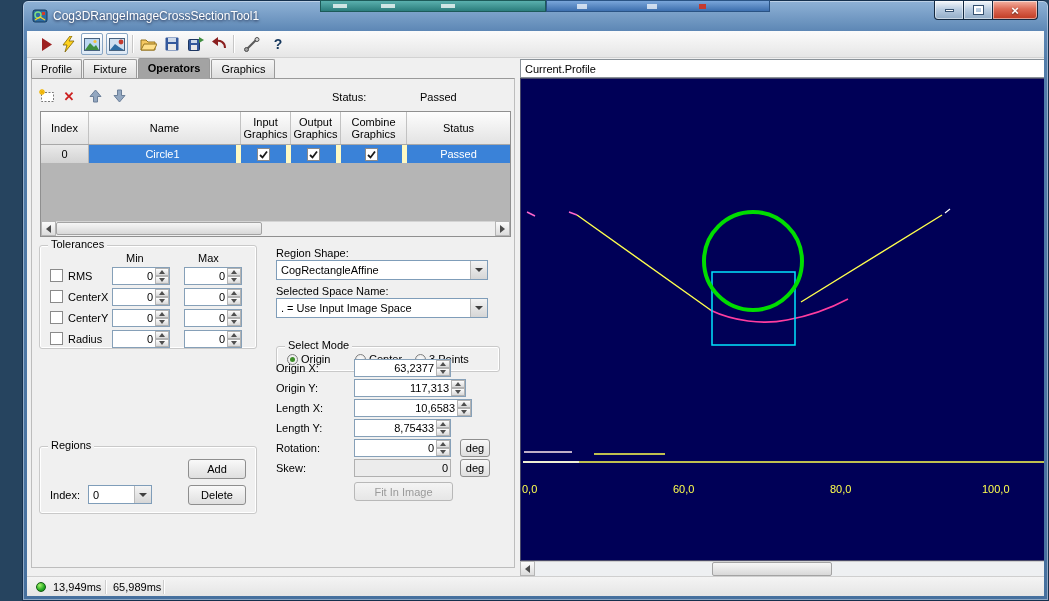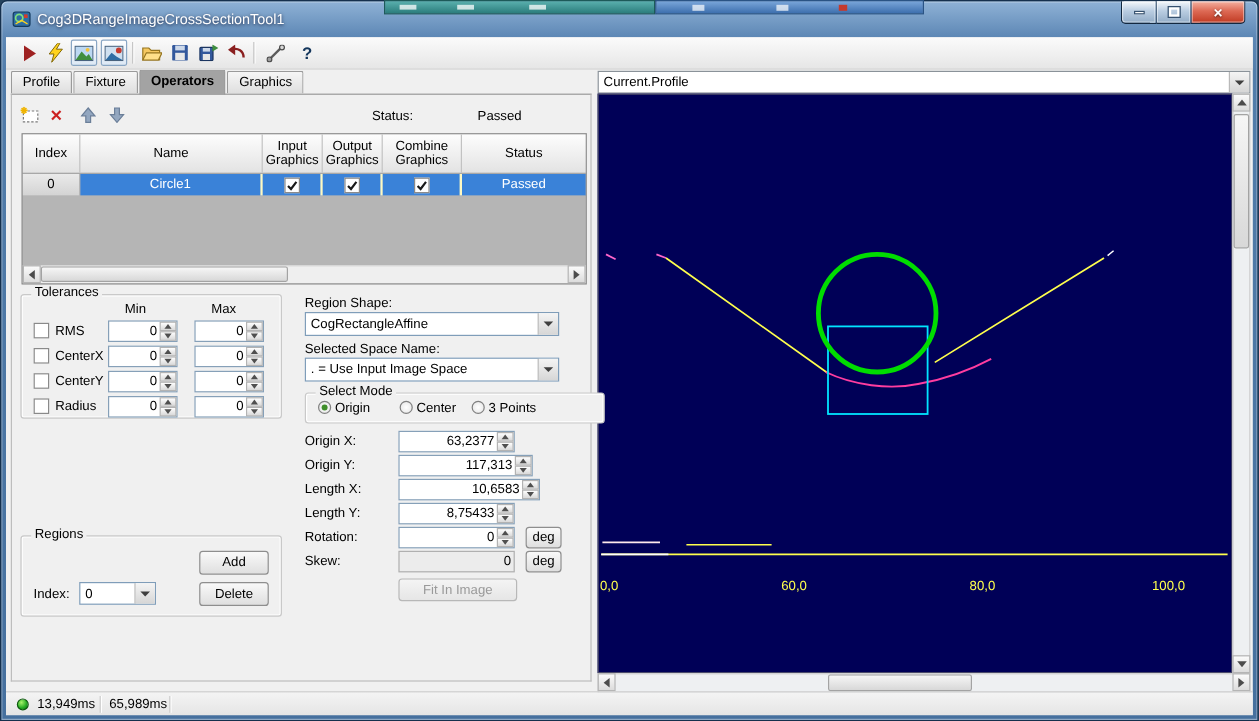--- a/index.html
+++ b/index.html
@@ -9,21 +9,21 @@
 
   
   .frag{position:absolute;top:0;height:12px;z-index:30;}
   .frag-teal{left:320px;width:226px;background:linear-gradient(#5ab0ae,#2b7d7c);border:1px solid #1d5a59;}
   .frag-teal i{position:absolute;top:3px;width:14px;height:4px;background:rgba(255,255,255,.75);}
   .frag-blue{left:546px;width:224px;background:linear-gradient(#7aa6da,#3d6fae);border:1px solid #2a5384;}
   .frag-blue i{position:absolute;top:3px;width:10px;height:5px;background:rgba(255,255,255,.7);}
   .frag-blue .red{background:#c53a2e;width:7px;}
 
   
-  .window{position:absolute;inset:0;border-radius:6px 6px 0 0;background:linear-gradient(#8fb2d6,#5d87b5 30px,#527daa 60px,#46709e);box-shadow:inset 0 0 0 1px rgba(255,255,255,.4);border:1px solid #15304d;}
+  .window{position:absolute;inset:0;border-radius:6px 6px 0 0;background:linear-gradient(#8fb2d6,#5d87b5 30px,#527daa 60px,#46709e);box-shadow:inset 0 0 0 1px rgba(255,255,255,.4);border:1px solid #15304d;margin-left:22px;}
   .titlebar{position:absolute;left:0;top:0;right:0;height:30px;}
   .title-text{position:absolute;left:30px;top:8px;color:#fff;font-size:12px;text-shadow:0 1px 3px rgba(0,0,30,.8);white-space:nowrap;}
   .app-icon{position:absolute;left:9px;top:7px;width:16px;height:16px;}
   .winbtns{position:absolute;right:10px;top:0;display:flex;}
   .wbtn{height:19px;border:1px solid #13283f;border-top:none;display:flex;align-items:center;justify-content:center;background:linear-gradient(rgba(255,255,255,.9),rgba(205,218,232,.75) 45%,rgba(160,180,200,.7));box-shadow:inset 0 0 0 1px rgba(255,255,255,.5);}
   .wbtn.min{width:30px;border-radius:0 0 0 4px;}
   .wbtn.max{width:28px;border-left:none;border-right:none;}
   .wbtn.close{width:46px;border-radius:0 0 4px 0;background:linear-gradient(#f4b3a3,#dd6a55 45%,#c03a22);color:#fff;font-weight:bold;font-size:13px;text-shadow:0 1px 2px rgba(0,0,0,.6);}
   .minbar{width:9px;height:3px;background:#fff;border:1px solid #35506e;}
   .maxbox{width:9px;height:8px;border:2px solid #fff;outline:1px solid #35506e;}
@@ -45,21 +45,21 @@
   
   .lpanel{position:absolute;left:4px;top:47px;width:484px;height:490px;background:#f0f0f0;border:1px solid #bdbdbd;border-top:1px solid #9a9a9a;z-index:2;}
   .opbar-icon{position:absolute;top:8px;width:18px;height:18px;display:flex;align-items:center;justify-content:center;}
   .status-lbl{position:absolute;top:12px;}
 
   
   .grid{position:absolute;left:8px;top:32px;width:471px;height:126px;border:1px solid #8f8f8f;background:#b5b5b5;display:flex;flex-direction:column;}
   .grid-head{display:flex;height:33px;background:linear-gradient(#fdfdfd,#e3e3e3);border-bottom:1px solid #a8a8a8;}
   .gh{border-right:1px solid #c2c2c2;display:flex;align-items:center;justify-content:center;text-align:center;line-height:12px;padding:0 2px;}
   .grid-row{display:flex;height:18px;}
-  .gc{display:flex;align-items:center;justify-content:center;border-right:2px solid #fef9c3;background:#3a82d8;color:#fff;}
+  .gc{display:flex;align-items:center;justify-content:center;border-right:5px solid #fef9c3;background:#3a82d8;color:#fff;}
   .gc.idx{background:linear-gradient(#eaeaea,#d3d3d3);border-right:1px solid #b5b5b5;color:#000;}
   .grid-fill{flex:1;background:#b5b5b5;}
   .gridscroll{position:relative;height:15px;background:#efefef;border-top:1px solid #d4d4d4;}
   .sbtn{position:absolute;width:15px;height:15px;background:linear-gradient(#fbfbfb,#dcdcdc);border:1px solid #b5b5b5;display:flex;align-items:center;justify-content:center;}
   .tri-l{border-top:4px solid transparent;border-bottom:4px solid transparent;border-right:5px solid #4c4c4c;}
   .tri-r{border-top:4px solid transparent;border-bottom:4px solid transparent;border-left:5px solid #4c4c4c;}
   .tri-u{border-left:4px solid transparent;border-right:4px solid transparent;border-bottom:5px solid #4c4c4c;}
   .tri-d{border-left:4px solid transparent;border-right:4px solid transparent;border-top:5px solid #4c4c4c;}
   .thumb{position:absolute;background:linear-gradient(#f6f6f6,#d8d8d8);border:1px solid #a3a3a3;border-radius:2px;}
 
@@ -390,21 +390,21 @@
           </div>
 
         <span class="abs" style="left:244px;top:206px">Selected Space Name:</span>
         <div class="combo" style="left:244px;top:219px;width:212px">
             <span class="t">. = Use Input Image Space</span>
             <span class="a">
               <i></i>
             </span>
           </div>
 
-        <div class="groupbox" style="left:244px;top:248px;width:250px;height:26px;background:#f0f0f0">
+        <div class="groupbox" style="left:244px;top:267px;width:224px;height:26px;background:#f0f0f0">
           <span class="legend">Select Mode</span>
           <span class="abs" style="left:10px;top:6px"><span class="radio sel"></span> <span>Origin</span></span>
           <span class="abs" style="left:78px;top:6px"><span class="radio"></span> <span>Center</span></span>
           <span class="abs" style="left:138px;top:6px"><span class="radio"></span> <span>3 Points</span></span>
         </div>
 
         <span class="abs" style="left:244px;top:283px">Origin X:</span>
         <div class="spin" style="left:322px;top:280px;width:97px">
             <span class="v">63,2377</span>
             <span class="btns">

